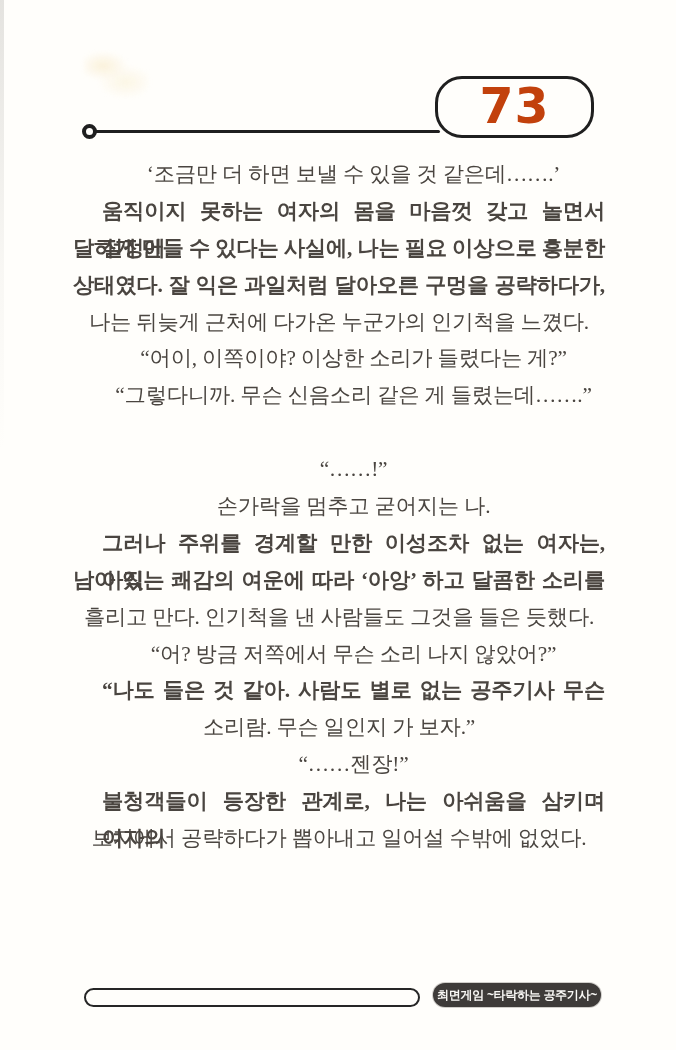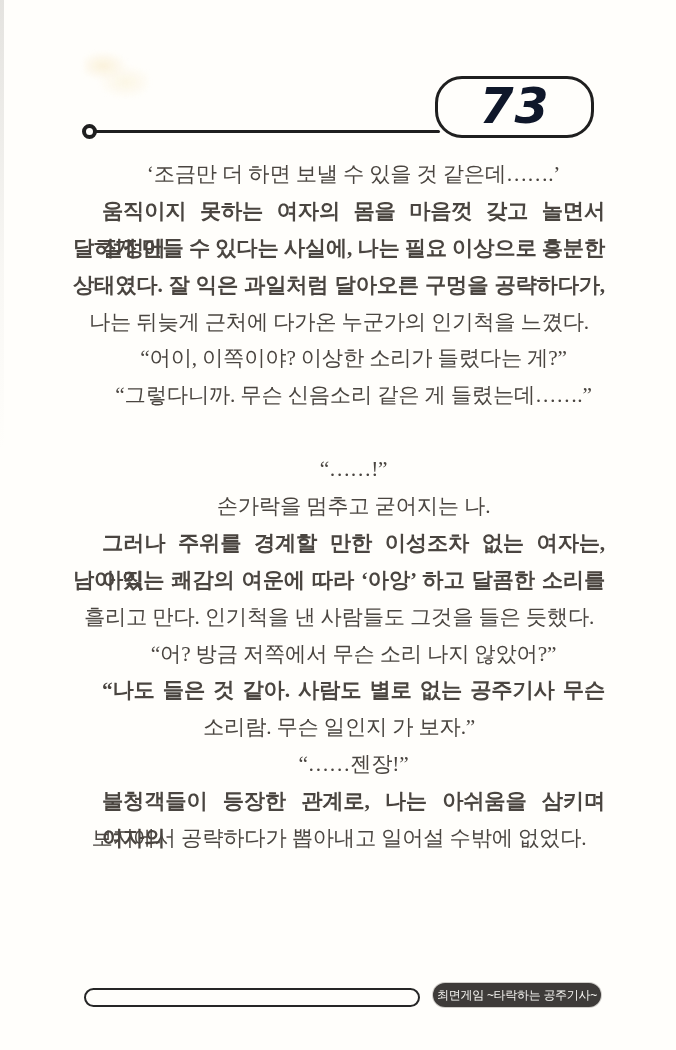--- a/index.html
+++ b/index.html
@@ -44,22 +44,22 @@
     background:var(--ink);border-radius:2px;
   }
   .numbox{
     position:absolute;left:435px;top:76px;width:159px;height:62px;
     border:3.5px solid var(--ink);border-radius:27px;
     background:var(--paper);
     display:flex;align-items:center;justify-content:center;
   }
   .numbox .num{
     font-family:"DejaVu Sans","Liberation Sans",sans-serif;
-    font-style:italic;font-weight:bold;
-    font-size:49px;line-height:1;color:#0f172a;
+    font-weight:bold;
+    font-size:49px;line-height:1;color:#c2410c;
     letter-spacing:1px;
     transform:translateY(-1px);
   }
   
   .text{
     position:absolute;left:73px;top:156px;width:532px;
     color:var(--text-ink);
     font-size:21.3px;
   }
   .text .line{
@@ -84,21 +84,21 @@
     background:var(--paper);
   }
   .footer-badge{
     position:absolute;left:433px;top:983px;width:168px;height:24px;
     background:var(--badge-bg);border-radius:12px;
     display:flex;align-items:center;justify-content:center;
     box-shadow:0 0 0 1px rgba(120,118,112,.35);
   }
   .footer-badge span{
     font-family:"Liberation Sans","DejaVu Sans",sans-serif;
-    font-weight:normal;font-size:12px;line-height:1;
+    font-weight:bold;font-size:12px;line-height:1;
     color:var(--badge-text);
     white-space:nowrap;
     letter-spacing:-0.3px;
   }
 </style>
 </head>
 <body>
 
 <div class="page">
 

